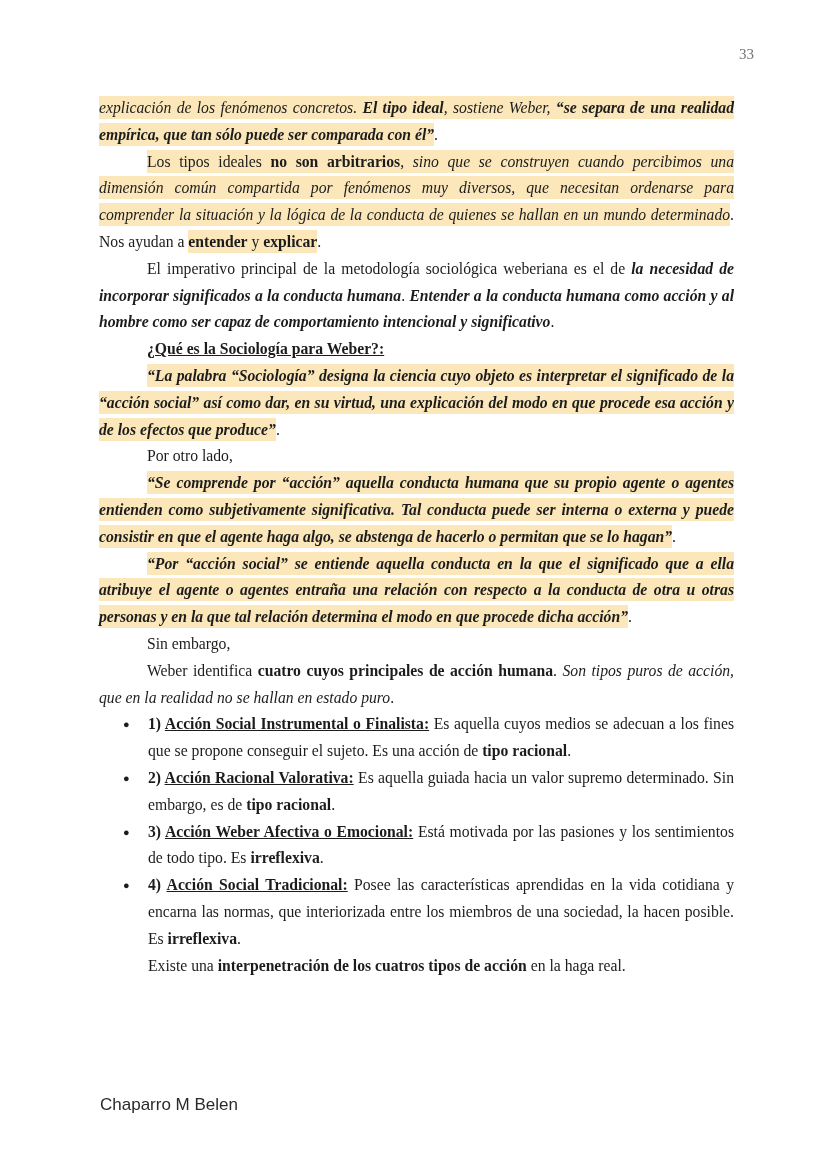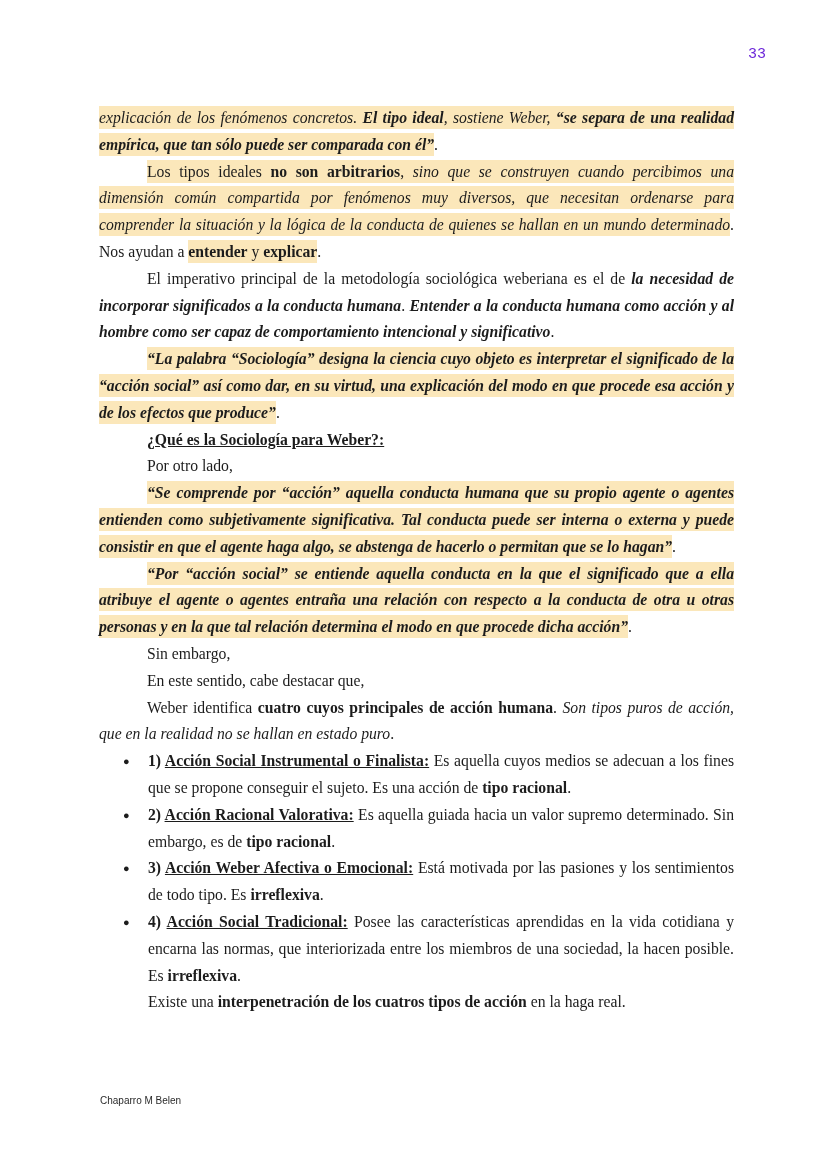--- a/index.html
+++ b/index.html
@@ -7,32 +7,31 @@
     width: 828px; height: 1169px;
     background: #ffffff;
     position: relative;
     overflow: hidden;
     font-family: "Liberation Serif", serif;
     color: #1c1c1c;
     -webkit-font-smoothing: antialiased;
   }
   .page-number {
     position: absolute;
-    top: 46px; right: 62px;
-    font-family: Liberation Mono, monospace;
+    top: 46px; right: 74px;
+    font-family: Liberation Serif, serif;
     font-size: 15px;
-    color: #6d28d9;
+    color: #737373;
   }
   .content {
     position: absolute;
     left: 99px; top: 95px;
     width: 635px;
     font-size: 15.7px;
     line-height: 26.8px;
-    margin-top: 10px;
   }
   .para {
     margin: 0;
     text-align: justify;
   }
   .para.indent { text-indent: 48px; }
   .para.bullet {
     position: relative;
     padding-left: 49px;
     text-indent: 0;
@@ -48,40 +47,39 @@
     text-indent: 0;
   }
   .b { font-weight: bold; }
   .i { font-style: italic; }
   .u { text-decoration: underline; }
   .hl { background-color: var(--hl, #fbe7ba); padding: 3px 0; }
   .footer {
     position: absolute;
     left: 100px; top: 1095px;
     font-family: "Liberation Sans", sans-serif;
-    font-size: 10px;
+    font-size: 17px;
     color: #2a2a2a;
   }
 </style>
 </head>
 <body style="color: rgb(28, 28, 28);">
 
 <div class="page-number">33</div>
 
 <div class="content">
     <div class="para body"><span class="i hl">explicación de los fenómenos concretos. </span><span class="b i hl">El tipo ideal</span><span class="i hl">, sostiene Weber, </span><span class="b i hl">“se separa de una realidad empírica, que tan sólo puede ser comparada con él”</span><span class="">.</span></div>
     <div class="para body indent"><span class="hl">Los tipos ideales </span><span class="b hl">no son arbitrarios</span><span class="hl">, </span><span class="i hl">sino que se construyen cuando percibimos una dimensión común compartida por fenómenos muy diversos, que necesitan ordenarse para comprender la situación y la lógica de la conducta de quienes se hallan en un mundo determinado</span><span class="">. Nos ayudan a </span><span class="b hl">entender</span><span class="hl"> y </span><span class="b hl">explicar</span><span class="">.</span></div>
     <div class="para body indent"><span class="">El imperativo principal de la metodología sociológica weberiana es el de </span><span class="b i">la necesidad de incorporar significados a la conducta humana</span><span class="">. </span><span class="b i">Entender a la conducta humana como acción y al hombre como ser capaz de comportamiento intencional y significativo</span><span class="">.</span></div>
+    <div class="para heading indent"><span class="b u">¿Qué es la Sociología para Weber?:</span></div>
     <div class="para body indent"><span class="b i hl">“La palabra “Sociología” designa la ciencia cuyo objeto es interpretar el significado de la “acción social” así como dar, en su virtud, una explicación del modo en que procede esa acción y de los efectos que produce”</span><span class="">.</span></div>
-    <div class="para heading indent"><span class="b u">¿Qué es la Sociología para Weber?:</span></div>
     <div class="para body indent"><span class="">Por otro lado,</span></div>
     <div class="para body indent"><span class="b i hl">“Se comprende por “acción” aquella conducta humana que su propio agente o agentes entienden como subjetivamente significativa. Tal conducta puede ser interna o externa y puede consistir en que el agente haga algo, se abstenga de hacerlo o permitan que se lo hagan”</span><span class="">.</span></div>
     <div class="para body indent"><span class="b i hl">“Por “acción social” se entiende aquella conducta en la que el significado que a ella atribuye el agente o agentes entraña una relación con respecto a la conducta de otra u otras personas y en la que tal relación determina el modo en que procede dicha acción”</span><span class="">.</span></div>
     <div class="para body indent"><span class="">Sin embargo,</span></div>
-    <div class="para body indent"><span class="">En este sentido, cabe destacar que,</span></div>
     <div class="para body indent"><span class="">Weber identifica </span><span class="b">cuatro cuyos principales de acción humana</span><span class="">. </span><span class="i">Son tipos puros de acción, que en la realidad no se hallan en estado puro</span><span class="">.</span></div>
     <div class="para bullet"><span class="bullet-marker">●</span><span class="b">1) </span><span class="b u">Acción Social Instrumental o Finalista:</span><span class=""> Es aquella cuyos medios se adecuan a los fines que se propone conseguir el sujeto. Es una acción de </span><span class="b">tipo racional</span><span class="">.</span></div>
     <div class="para bullet"><span class="bullet-marker">●</span><span class="b">2) </span><span class="b u">Acción Racional Valorativa:</span><span class=""> Es aquella guiada hacia un valor supremo determinado. Sin embargo, es de </span><span class="b">tipo racional</span><span class="">.</span></div>
     <div class="para bullet"><span class="bullet-marker">●</span><span class="b">3) </span><span class="b u">Acción Weber Afectiva o Emocional:</span><span class=""> Está motivada por las pasiones y los sentimientos de todo tipo. Es </span><span class="b">irreflexiva</span><span class="">.</span></div>
     <div class="para bullet"><span class="bullet-marker">●</span><span class="b">4) </span><span class="b u">Acción Social Tradicional:</span><span class=""> Posee las características aprendidas en la vida cotidiana y encarna las normas, que interiorizada entre los miembros de una sociedad, la hacen posible. Es </span><span class="b">irreflexiva</span><span class="">.</span></div>
     <div class="para bullet-cont"><span class="">Existe una </span><span class="b">interpenetración de los cuatros tipos de acción</span><span class=""> en la haga real.</span></div>
   </div>
 
 <div class="footer">Chaparro M Belen</div>
 

